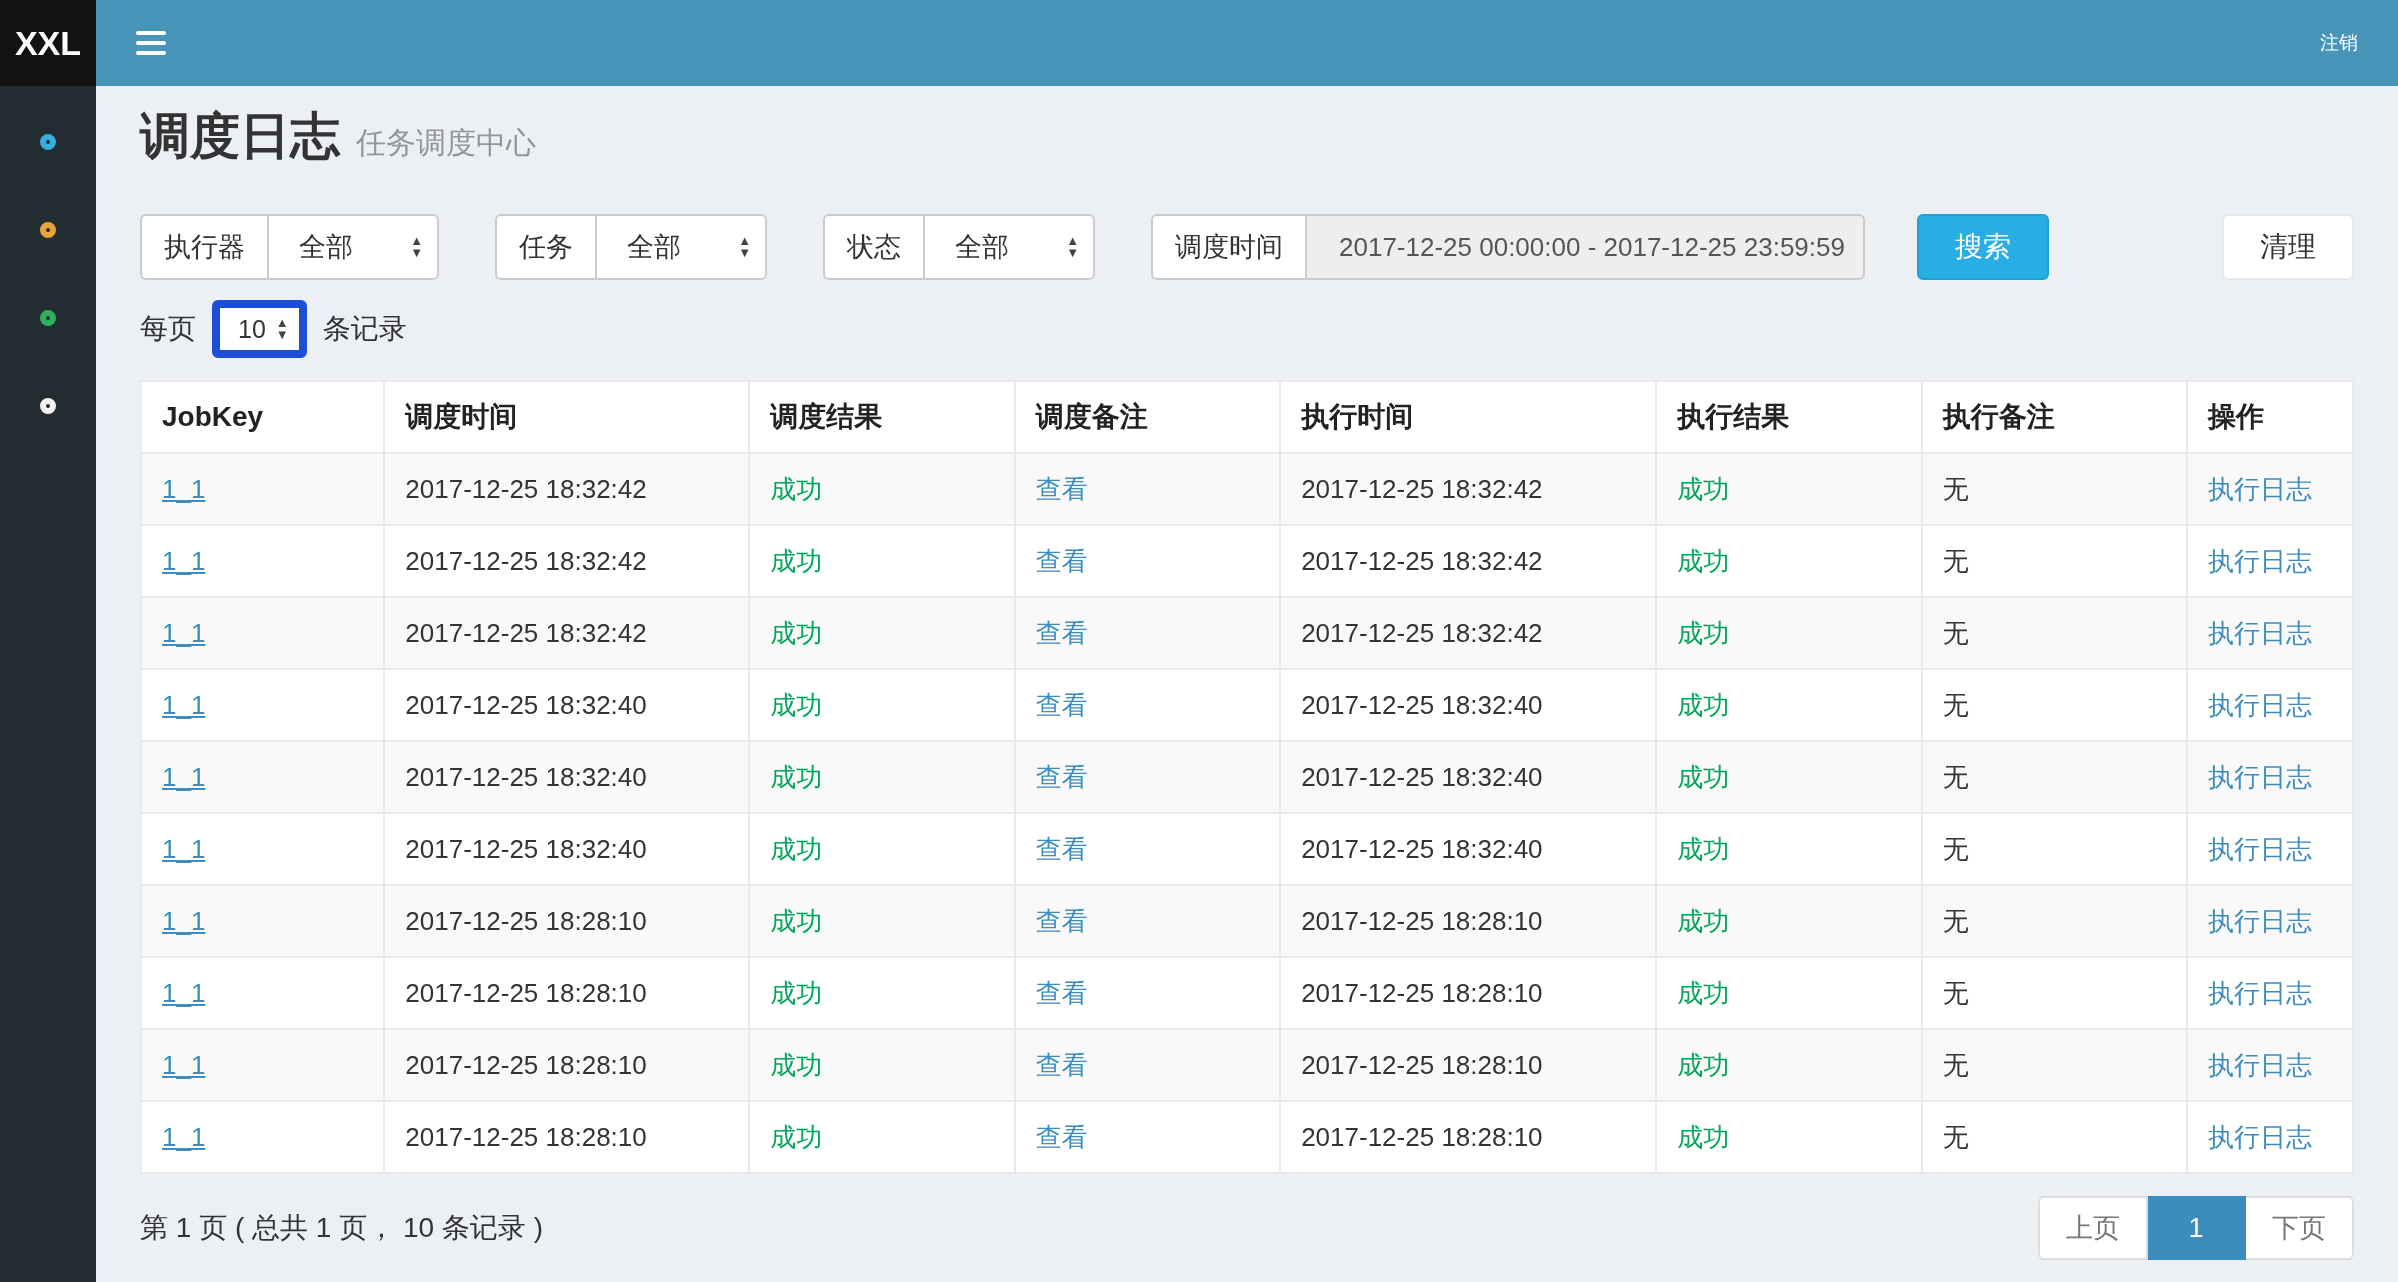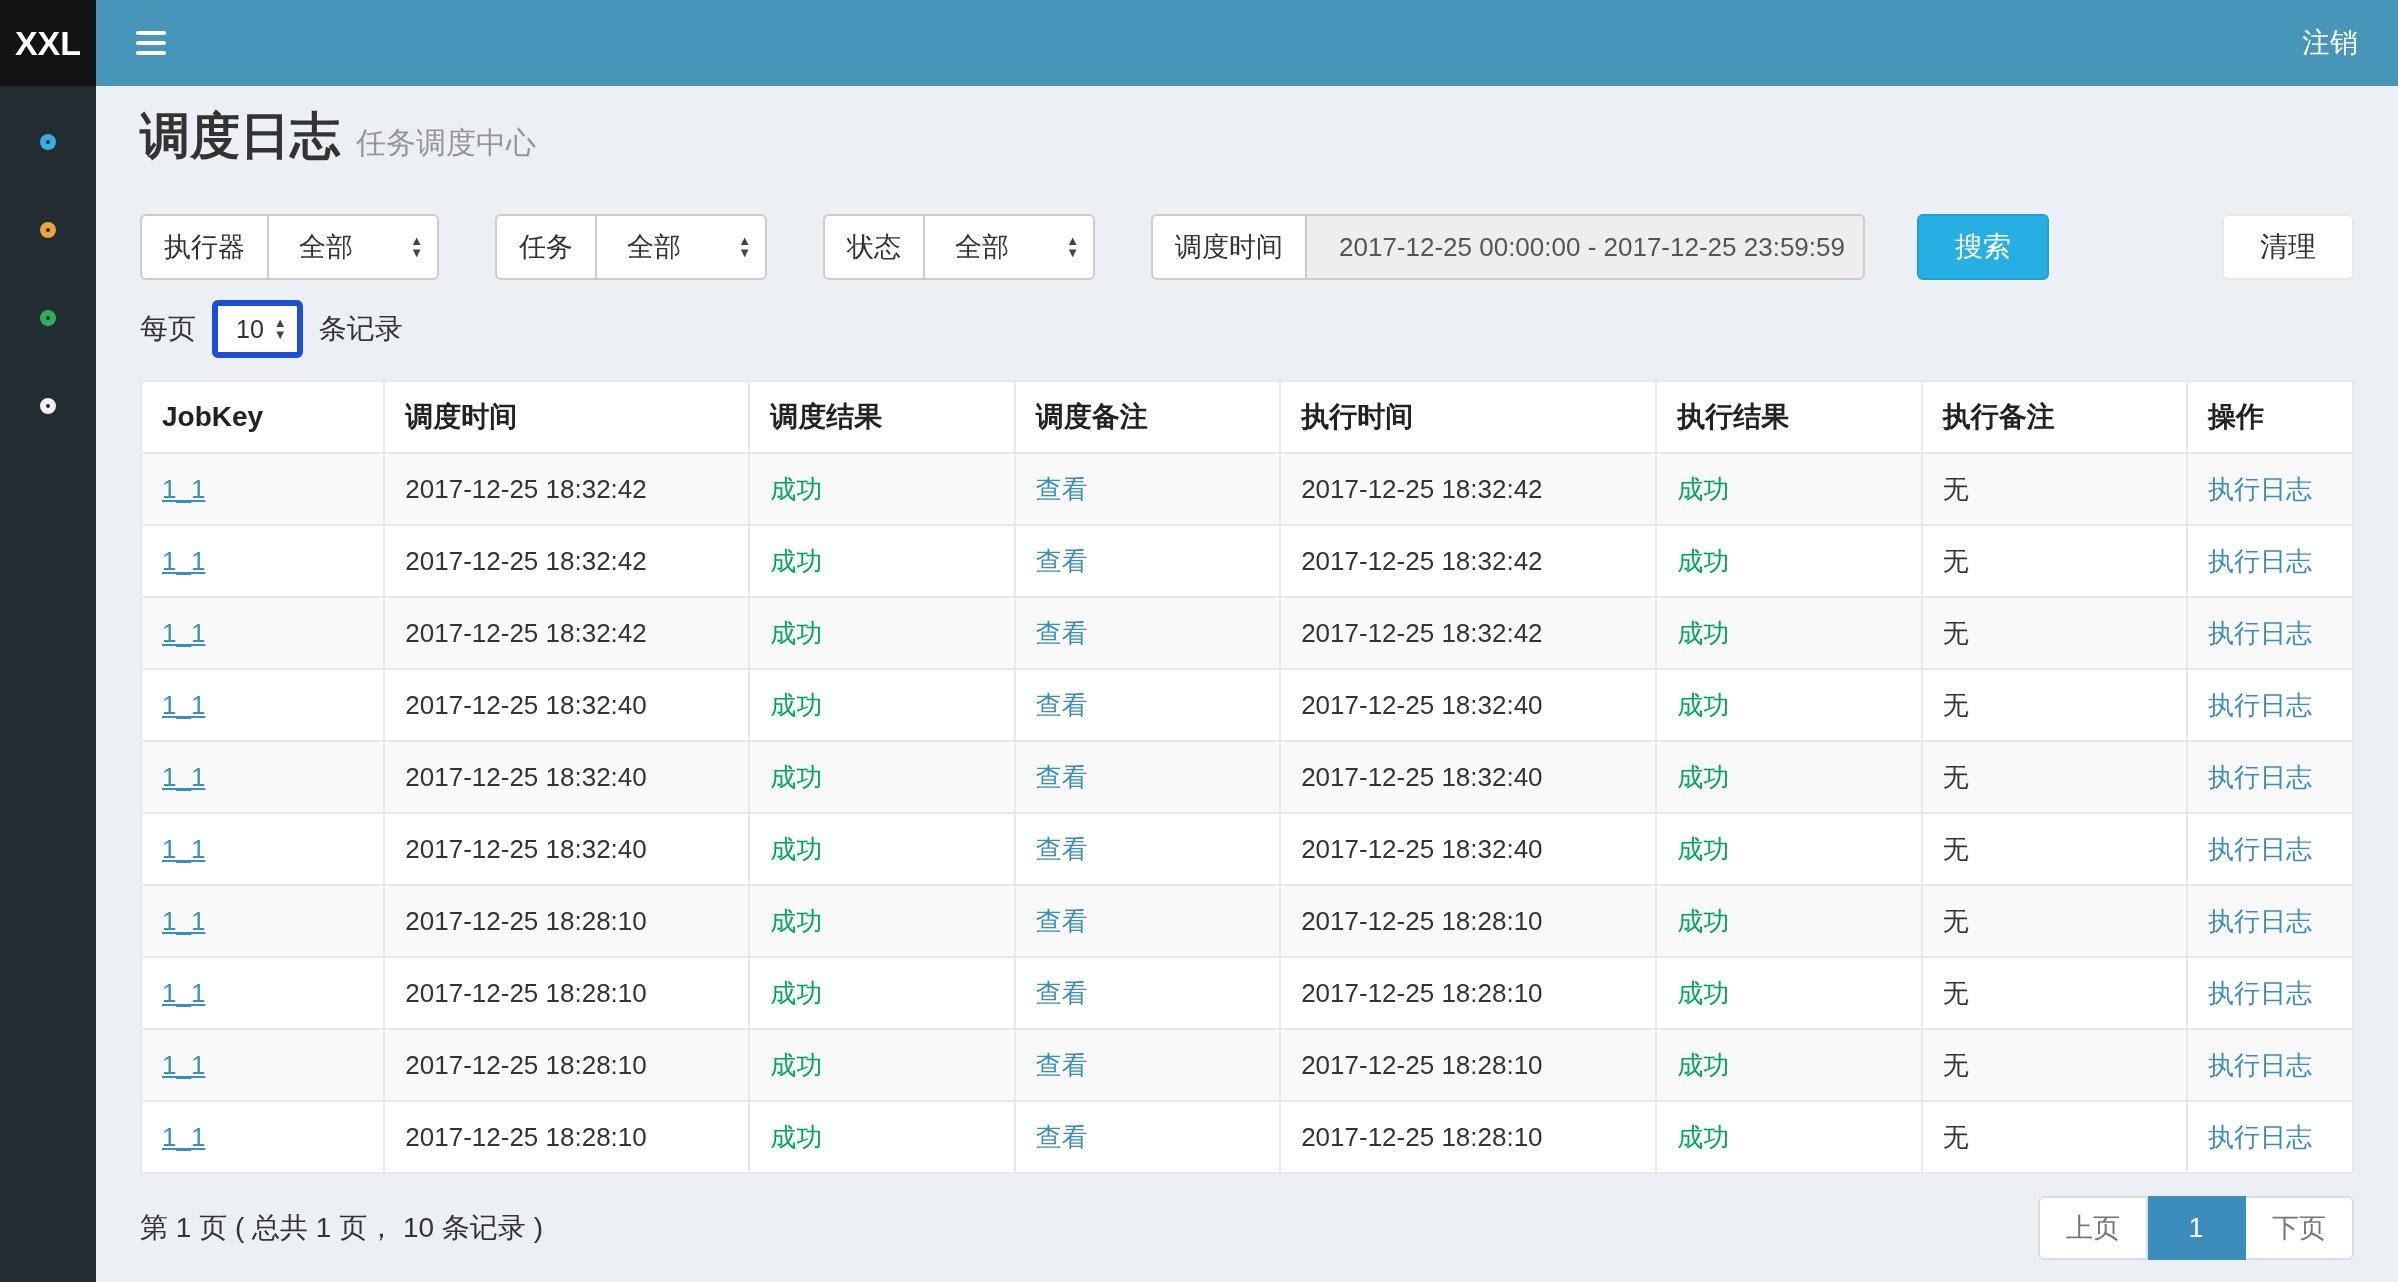--- a/index.html
+++ b/index.html
@@ -17,21 +17,21 @@
     font-weight:bold; font-size:34px;
     display:flex; align-items:center; justify-content:center;
     cursor:pointer; flex:none;
   }
   .navbar {
     flex:1; background:#4796ba; display:flex; align-items:center;
     padding:0 40px;
   }
   .hamburger { display:flex; flex-direction:column; gap:6px; cursor:pointer; }
   .hamburger span { width:30px; height:4px; background:#fff; border-radius:2px; }
-  .logout { margin-left:auto; color:#fff; font-size:28px; cursor:pointer;text-align:right; }
+  .logout { margin-left:auto; color:#fff; font-size:19px; cursor:pointer;text-align:right; }
 
   
   .app-body { display:flex; height:1196px; }
   .sidebar {
     width:96px; flex:none; background:#222c31;
     display:flex; flex-direction:column; align-items:center; padding-top:12px;
   }
   .side-item { height:88px; width:100%; display:flex; align-items:center; justify-content:center; cursor:pointer; }
   .circle-icon { width:16px; height:16px; border-radius:50%; border:6px solid #fff; }
 
@@ -71,21 +71,21 @@
   }
   .btn-clear {
     margin-left:auto; width:132px; background:#fff; color:#333;
     border:2px solid #e8e8e8;
   }
 
   
   .page-size-row { margin-top:20px; height:58px; display:flex; align-items:center; font-size:28px; color:#333; }
   .select-box.small {
     min-width:88px; height:58px; margin:0 16px; border-radius:6px;
-    border:6px solid #1d4ed8; padding:0 10px 0 18px; font-size:25px;
+    border:8px solid #1d4ed8; padding:0 10px 0 18px; font-size:25px;
   }
   .select-box.small .caret-stack { margin-left:10px; }
 
   
   .log-table {
     margin-top:22px; width:100%; border-collapse:collapse;
     table-layout:fixed; background:#fff;
   }
   .log-table th, .log-table td {
     border:2px solid #e7e9ec; padding:0 20px; text-align:left;

